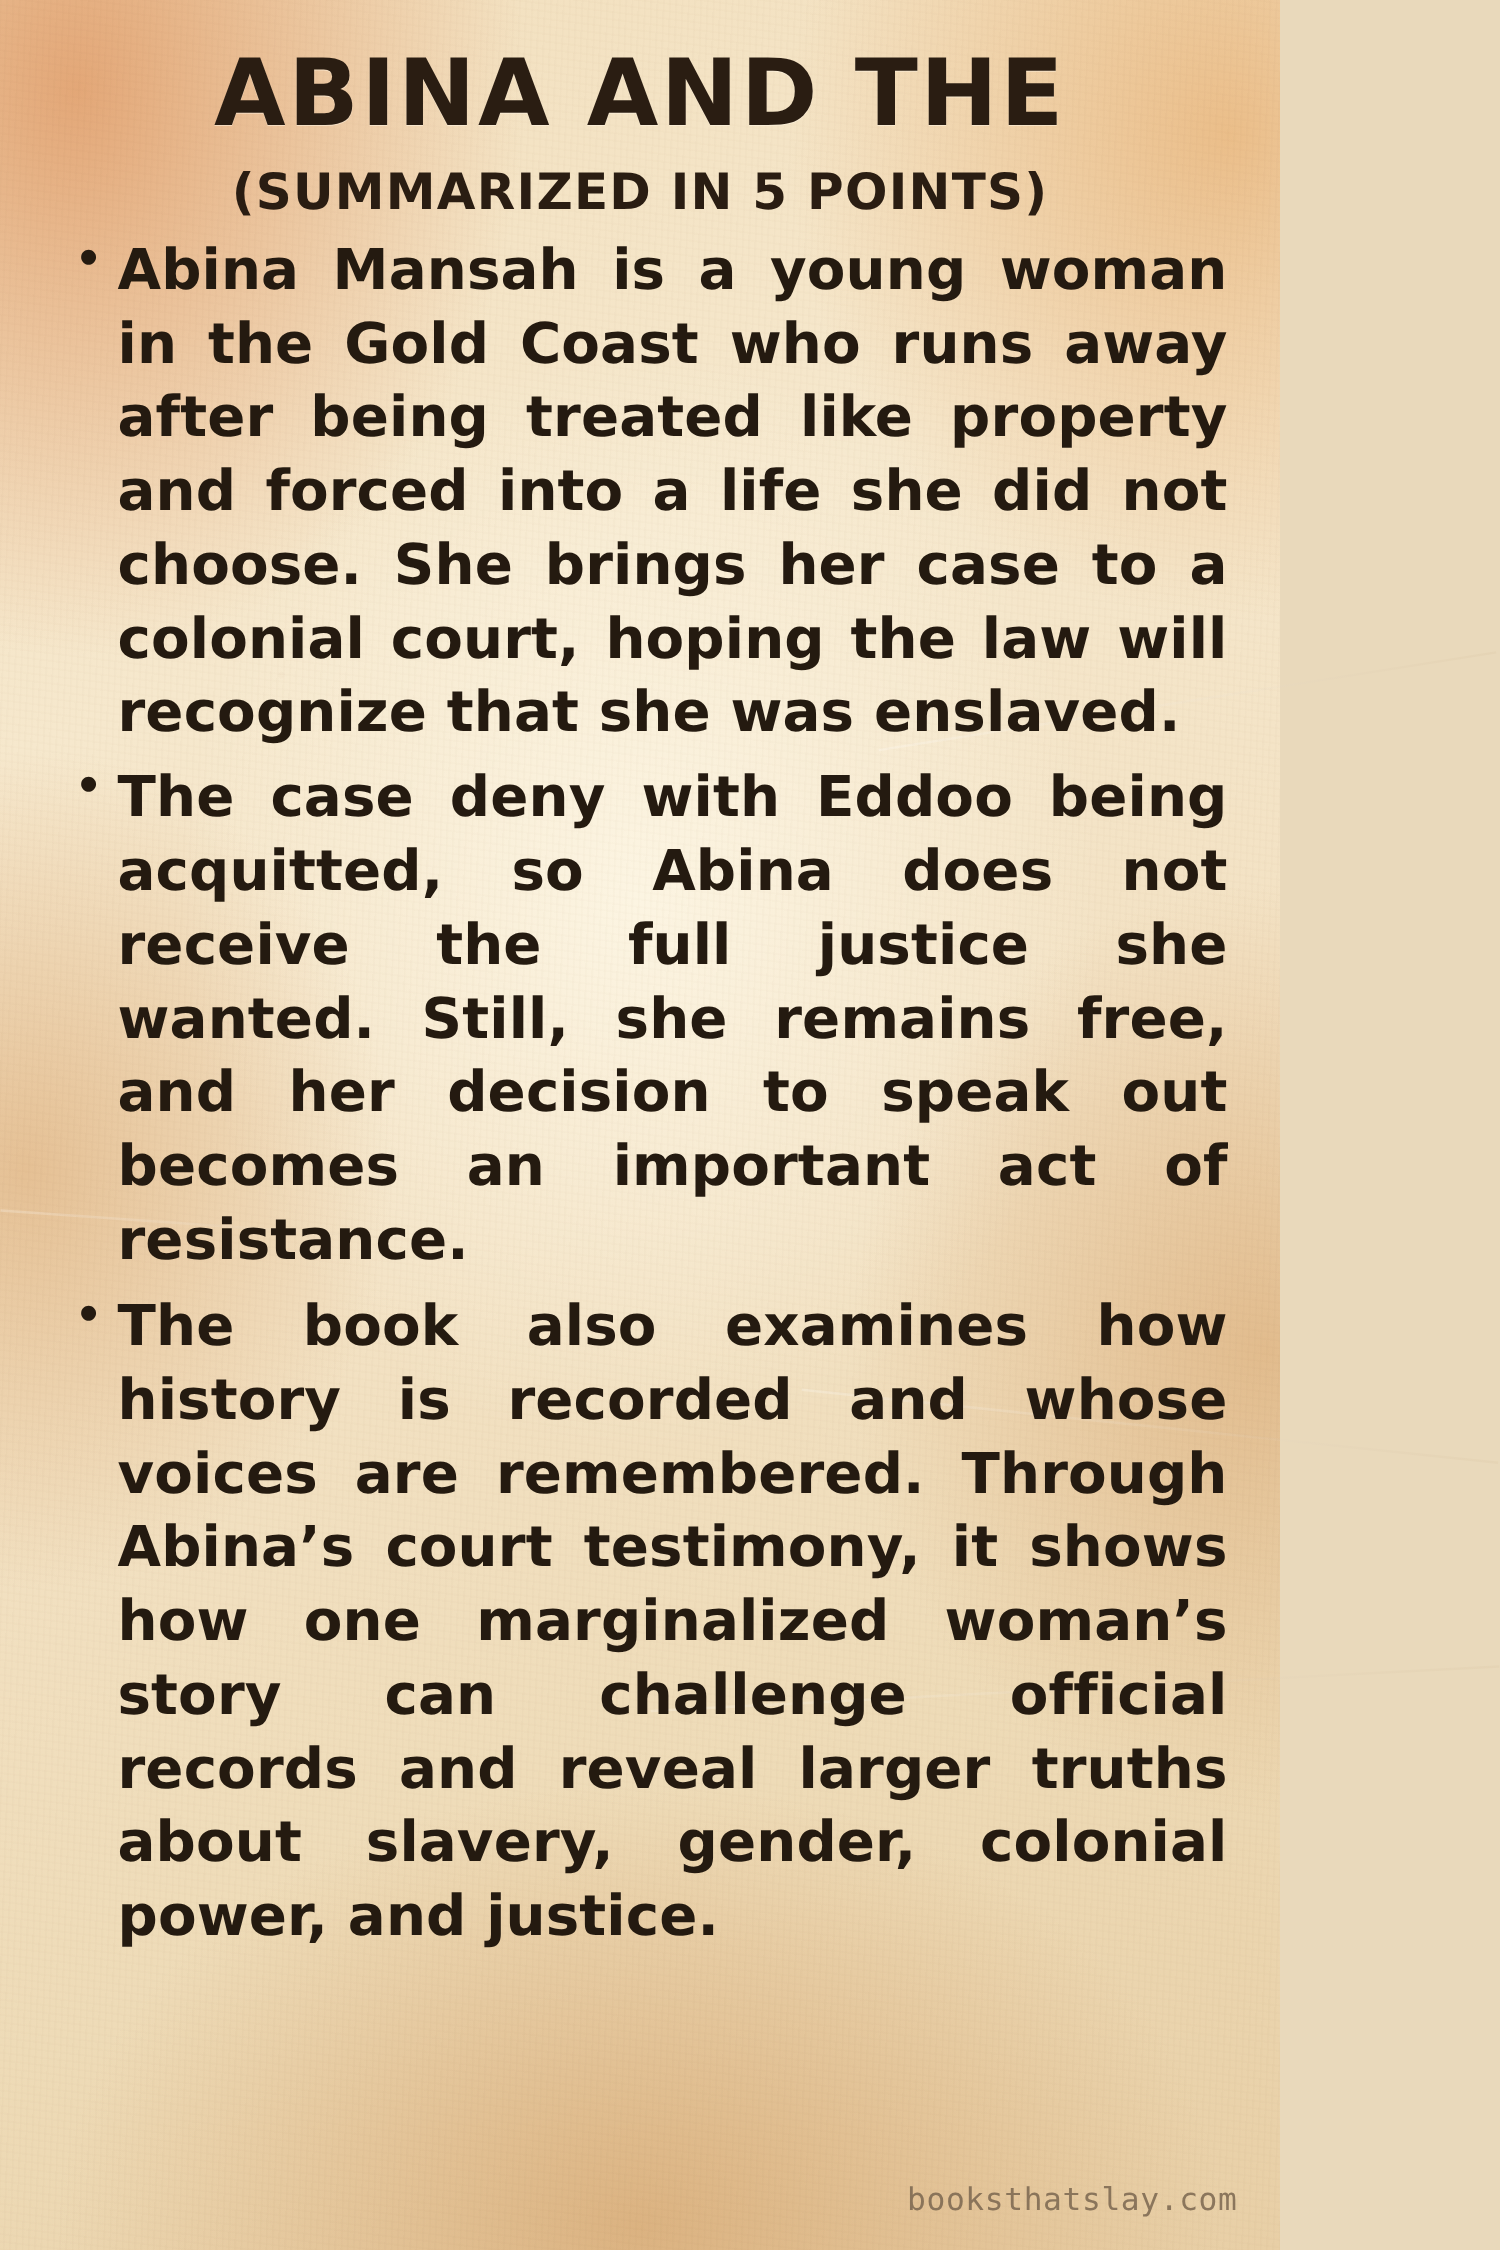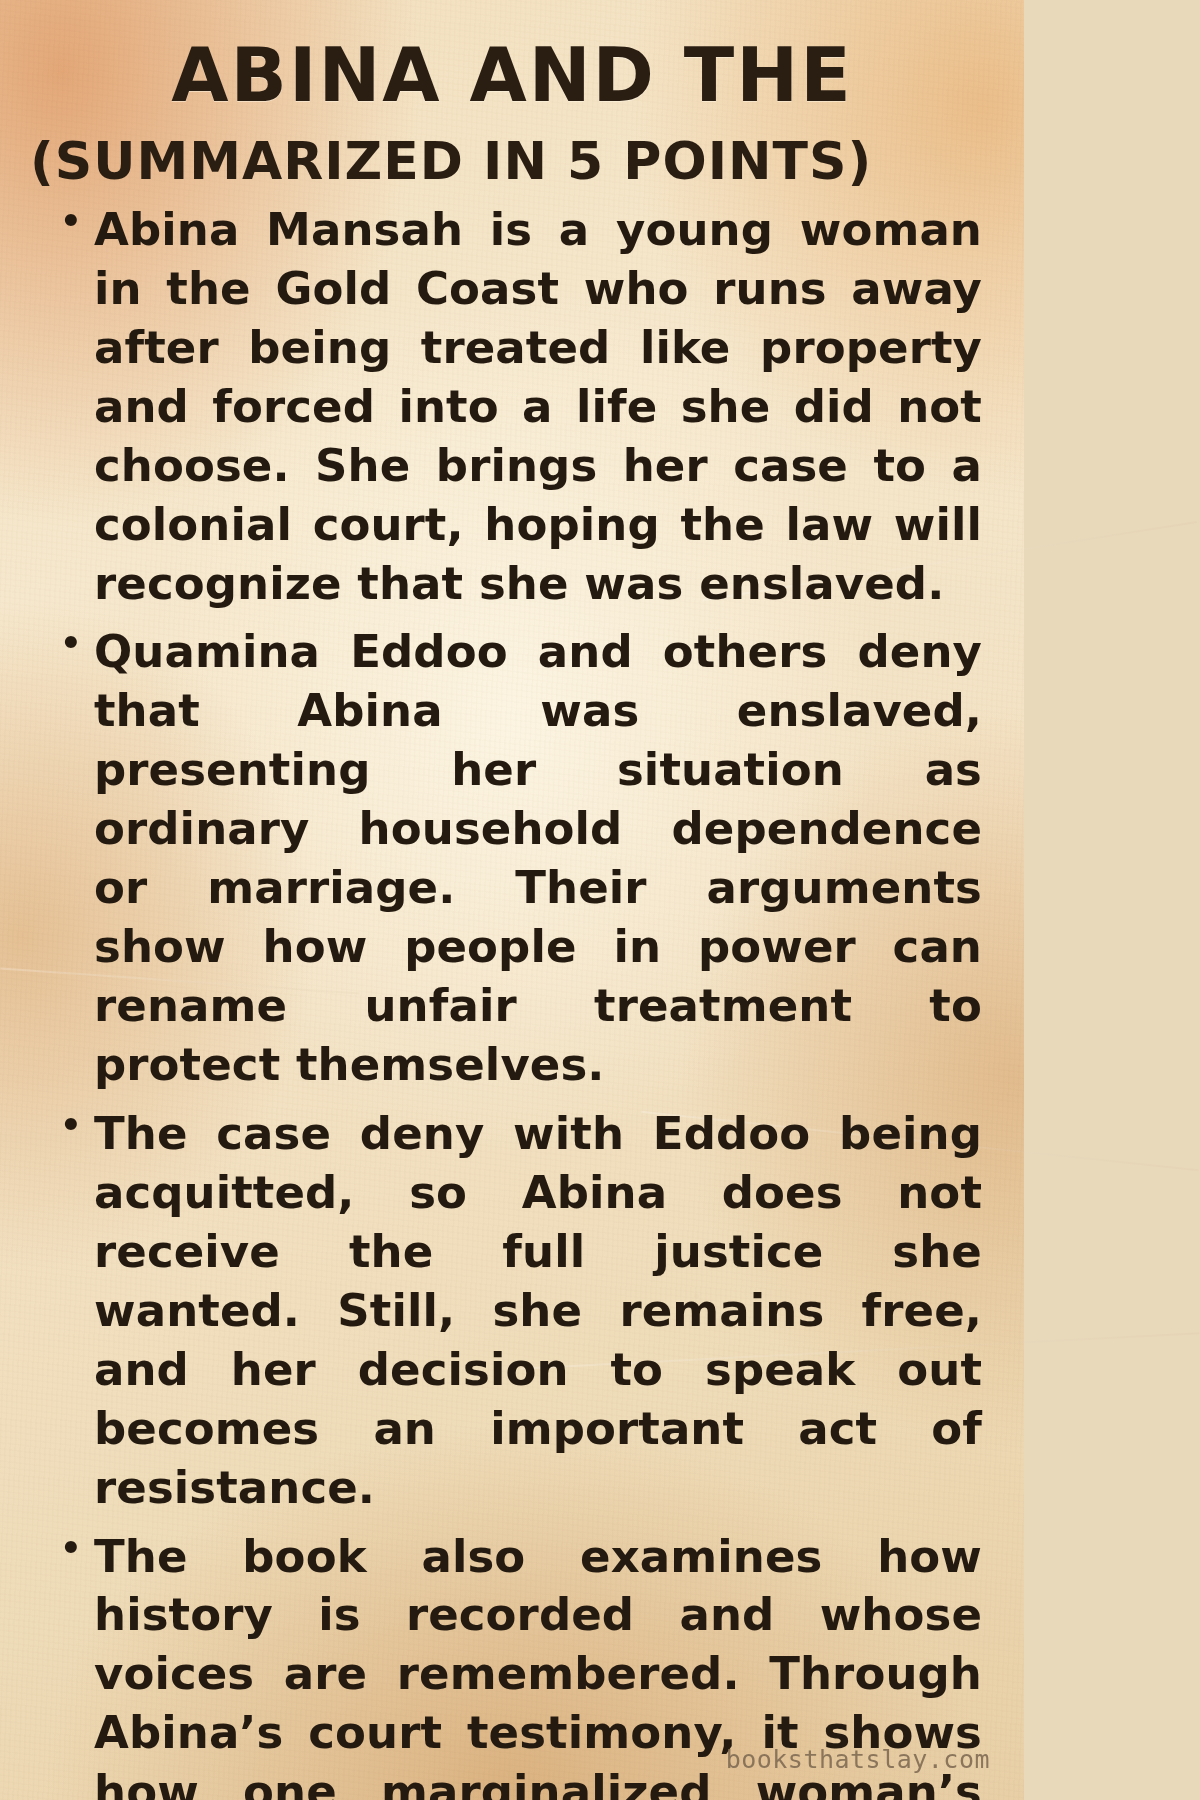--- a/index.html
+++ b/index.html
@@ -69,23 +69,24 @@
     font-size: 74px;
     line-height: 1.12;
     letter-spacing: 2px;
     text-transform: uppercase;
     margin: 0 10px;
     text-shadow: 0 1px 0 rgba(255,248,232,0.5);
   }
   .title .line2 { display: block; }
 
   .subtitle {
+    text-align: center;
     color: #2a1d12;
     font-weight: 700;
-    font-size: 52px;
+    font-size: 40px;
     letter-spacing: 1px;
     text-transform: uppercase;
     margin: 14px 0 10px 0;
   }
 
   ul.points {
     list-style: none;
     margin: 6px 0 0 0;
     padding: 0 12px 0 64px;
   }
@@ -134,20 +135,19 @@
 
   <div class="content">
     <h1 class="title">
       <span class="line1">Abina and the</span>
     </h1>
 
     <div class="subtitle">(Summarized in 5 Points)</div>
 
     <ul class="points">
       <li>Abina Mansah is a young woman in the Gold Coast who runs away after being treated like property and forced into a life she did not choose. She brings her case to a colonial court, hoping the law will recognize that she was enslaved.</li>
-      <li>Quamina Eddoo and others deny that Abina was enslaved, presenting her situation as ordinary household dependence or marriage. Their arguments show how people in power can rename unfair treatment to protect themselves.</li>
       <li>The case deny with Eddoo being acquitted, so Abina does not receive the full justice she wanted. Still, she remains free, and her decision to speak out becomes an important act of resistance.</li>
       <li>The book also examines how history is recorded and whose voices are remembered. Through Abina’s court testimony, it shows how one marginalized woman’s story can challenge official records and reveal larger truths about slavery, gender, colonial power, and justice.</li>
     </ul>
   </div>
 
   <div class="watermark">booksthatslay.com</div>
 </div>
 
 </body></html>

